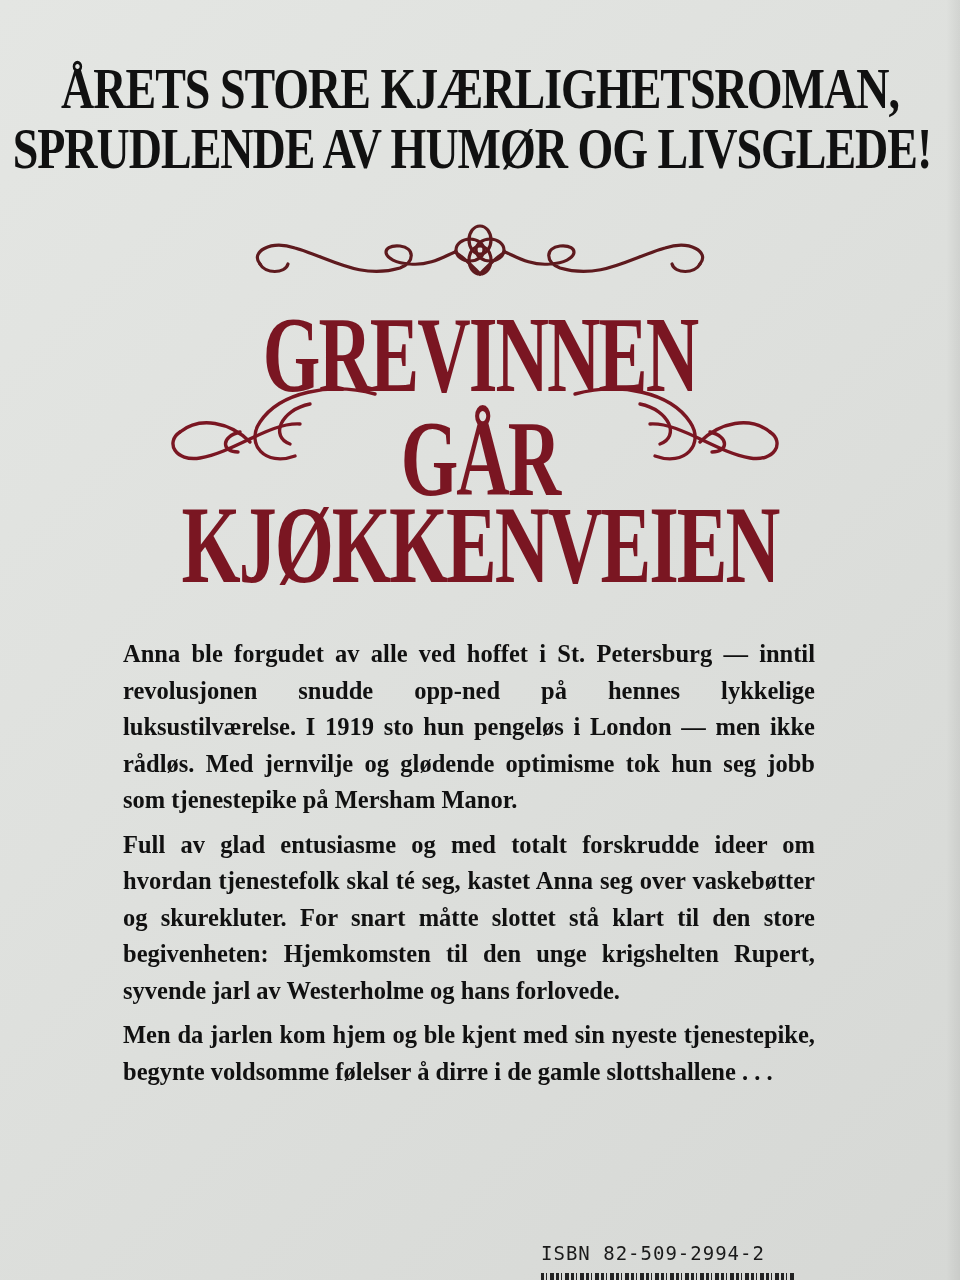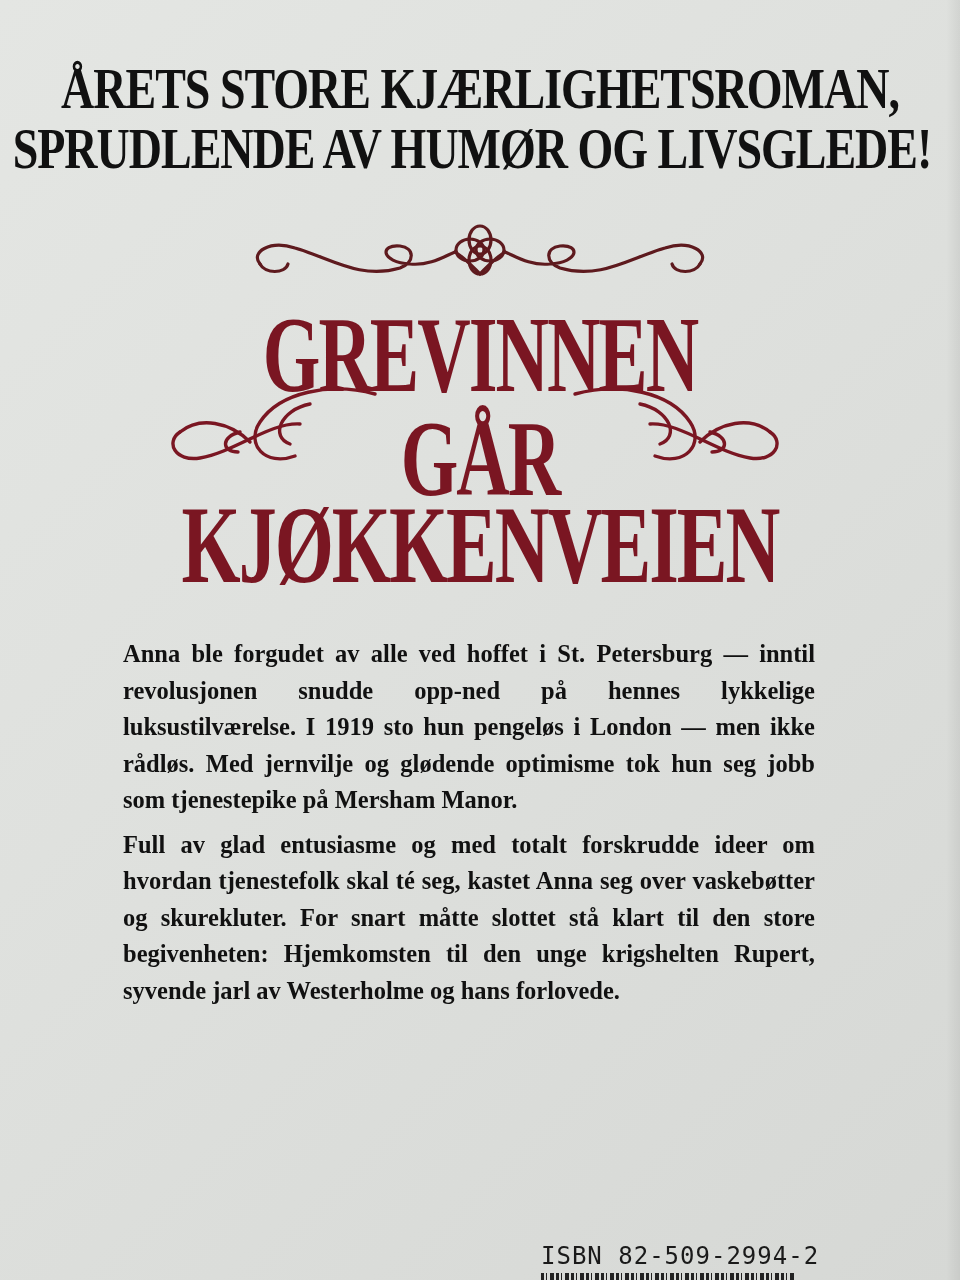--- a/index.html
+++ b/index.html
@@ -32,21 +32,21 @@
   .title.t3 { top: 482px; font-size: 76px; }
   .blurb {
     position: absolute; left: 115px; top: 628px; width: 708px;
     font-family: "Liberation Serif", serif; font-weight: bold;
     font-size: 24.5px; line-height: 36.5px; color: #111;
     text-align: justify;
   }
   .blurb p { margin: 8px; }
   .isbn {
     position: absolute; left: 541px; top: 1242px;
-    font-family: "DejaVu Sans Mono", monospace; font-size: 24px;
+    font-family: "DejaVu Sans Mono", monospace; font-size: 19px;
     color: #1a1a1a; letter-spacing: 1px;
   }
   .barcode {
     position: absolute; left: 541px; top: 1273px; width: 255px; height: 7px;
     background: repeating-linear-gradient(90deg, #222 0 3px, transparent 3px 5px, #222 5px 6px, transparent 6px 9px, #222 9px 13px, transparent 13px 15px);
   }
 </style>
 </head>
 <body>
 
@@ -92,17 +92,18 @@
       <path d="M 210 50 C 190 34, 160 40, 140 60"></path>
       <path d="M 150 50 C 170 55, 168 70, 152 70"></path>
     </g>
   </svg>
 
   <div class="title t3">KJØKKENVEIEN</div>
 
   <div class="blurb">
     <p>Anna ble forgudet av alle ved hoffet i St. Petersburg — inntil revolusjonen snudde opp-ned på hennes lykkelige luksustilværelse. I 1919 sto hun pengeløs i London — men ikke rådløs. Med jernvilje og glødende optimisme tok hun seg jobb som tjenestepike på Mersham Manor.</p>
     <p>Full av glad entusiasme og med totalt forskrudde ideer om hvordan tjenestefolk skal té seg, kastet Anna seg over vaskebøtter og skurekluter. For snart måtte slottet stå klart til den store begivenheten: Hjemkomsten til den unge krigshelten Rupert, syvende jarl av Westerholme og hans forlovede.</p>
+    <p>Men da jarlen kom hjem og ble kjent med sin nyeste tjenestepike, begynte voldsomme følelser å dirre i de gamle slottshallene . . .</p>
   </div>
 
   <div class="isbn">ISBN 82-509-2994-2</div>
   <div class="barcode"></div>
 </div>
 
 </body></html>

